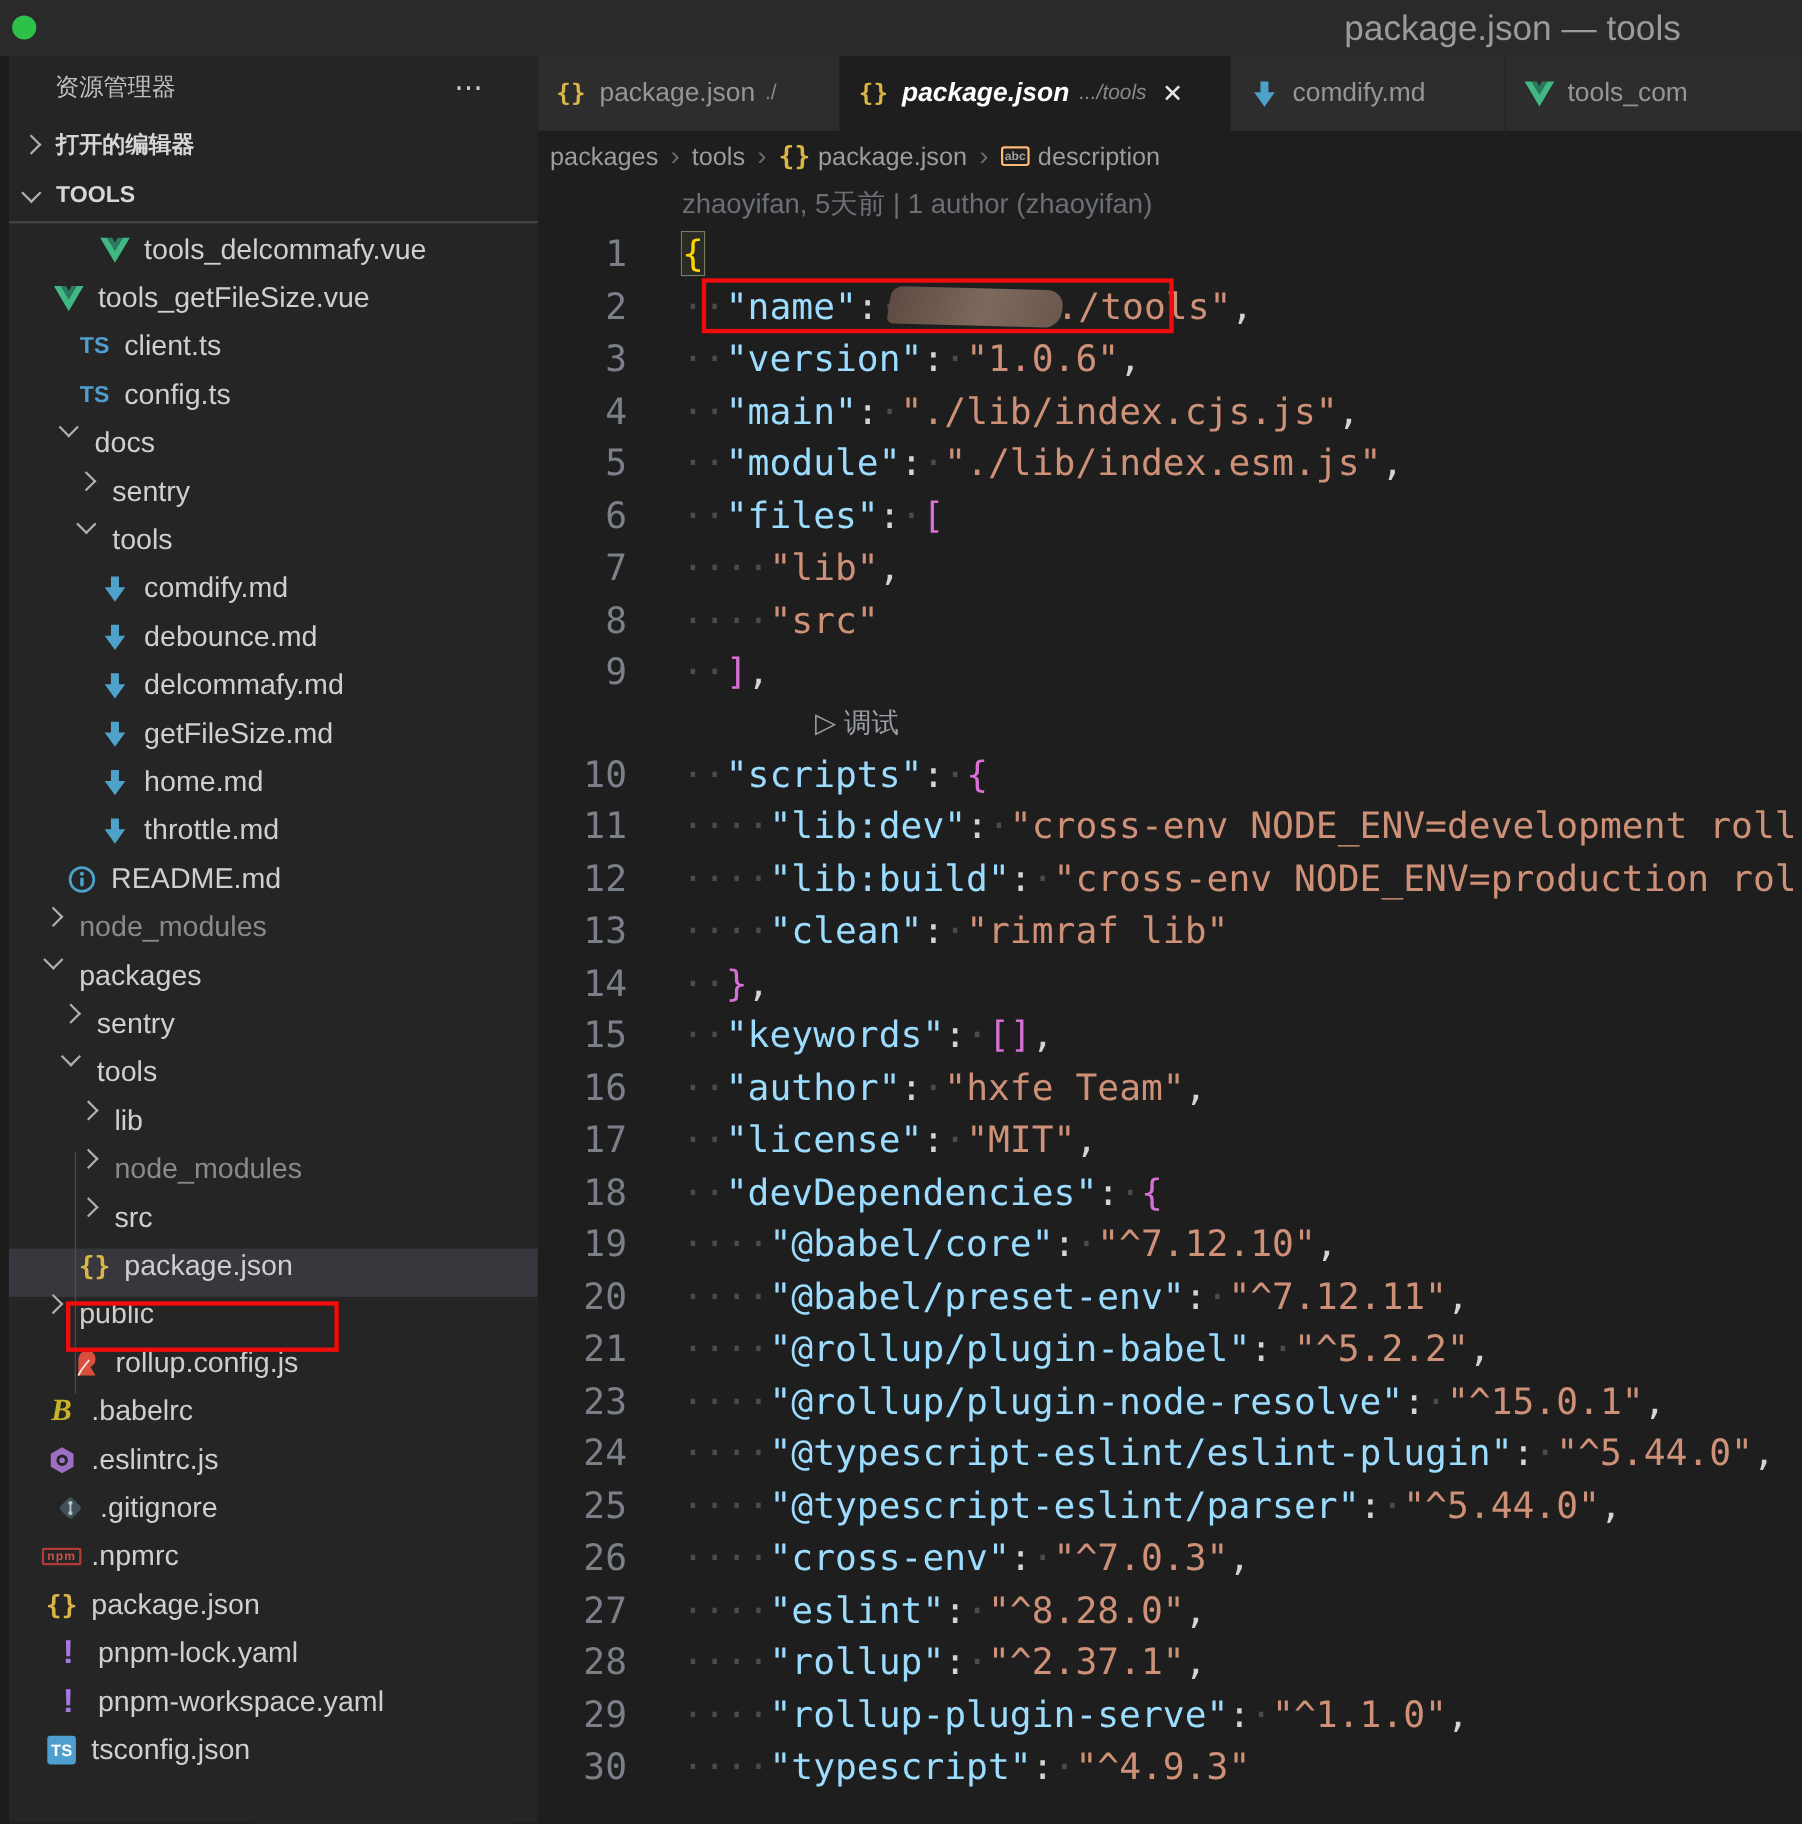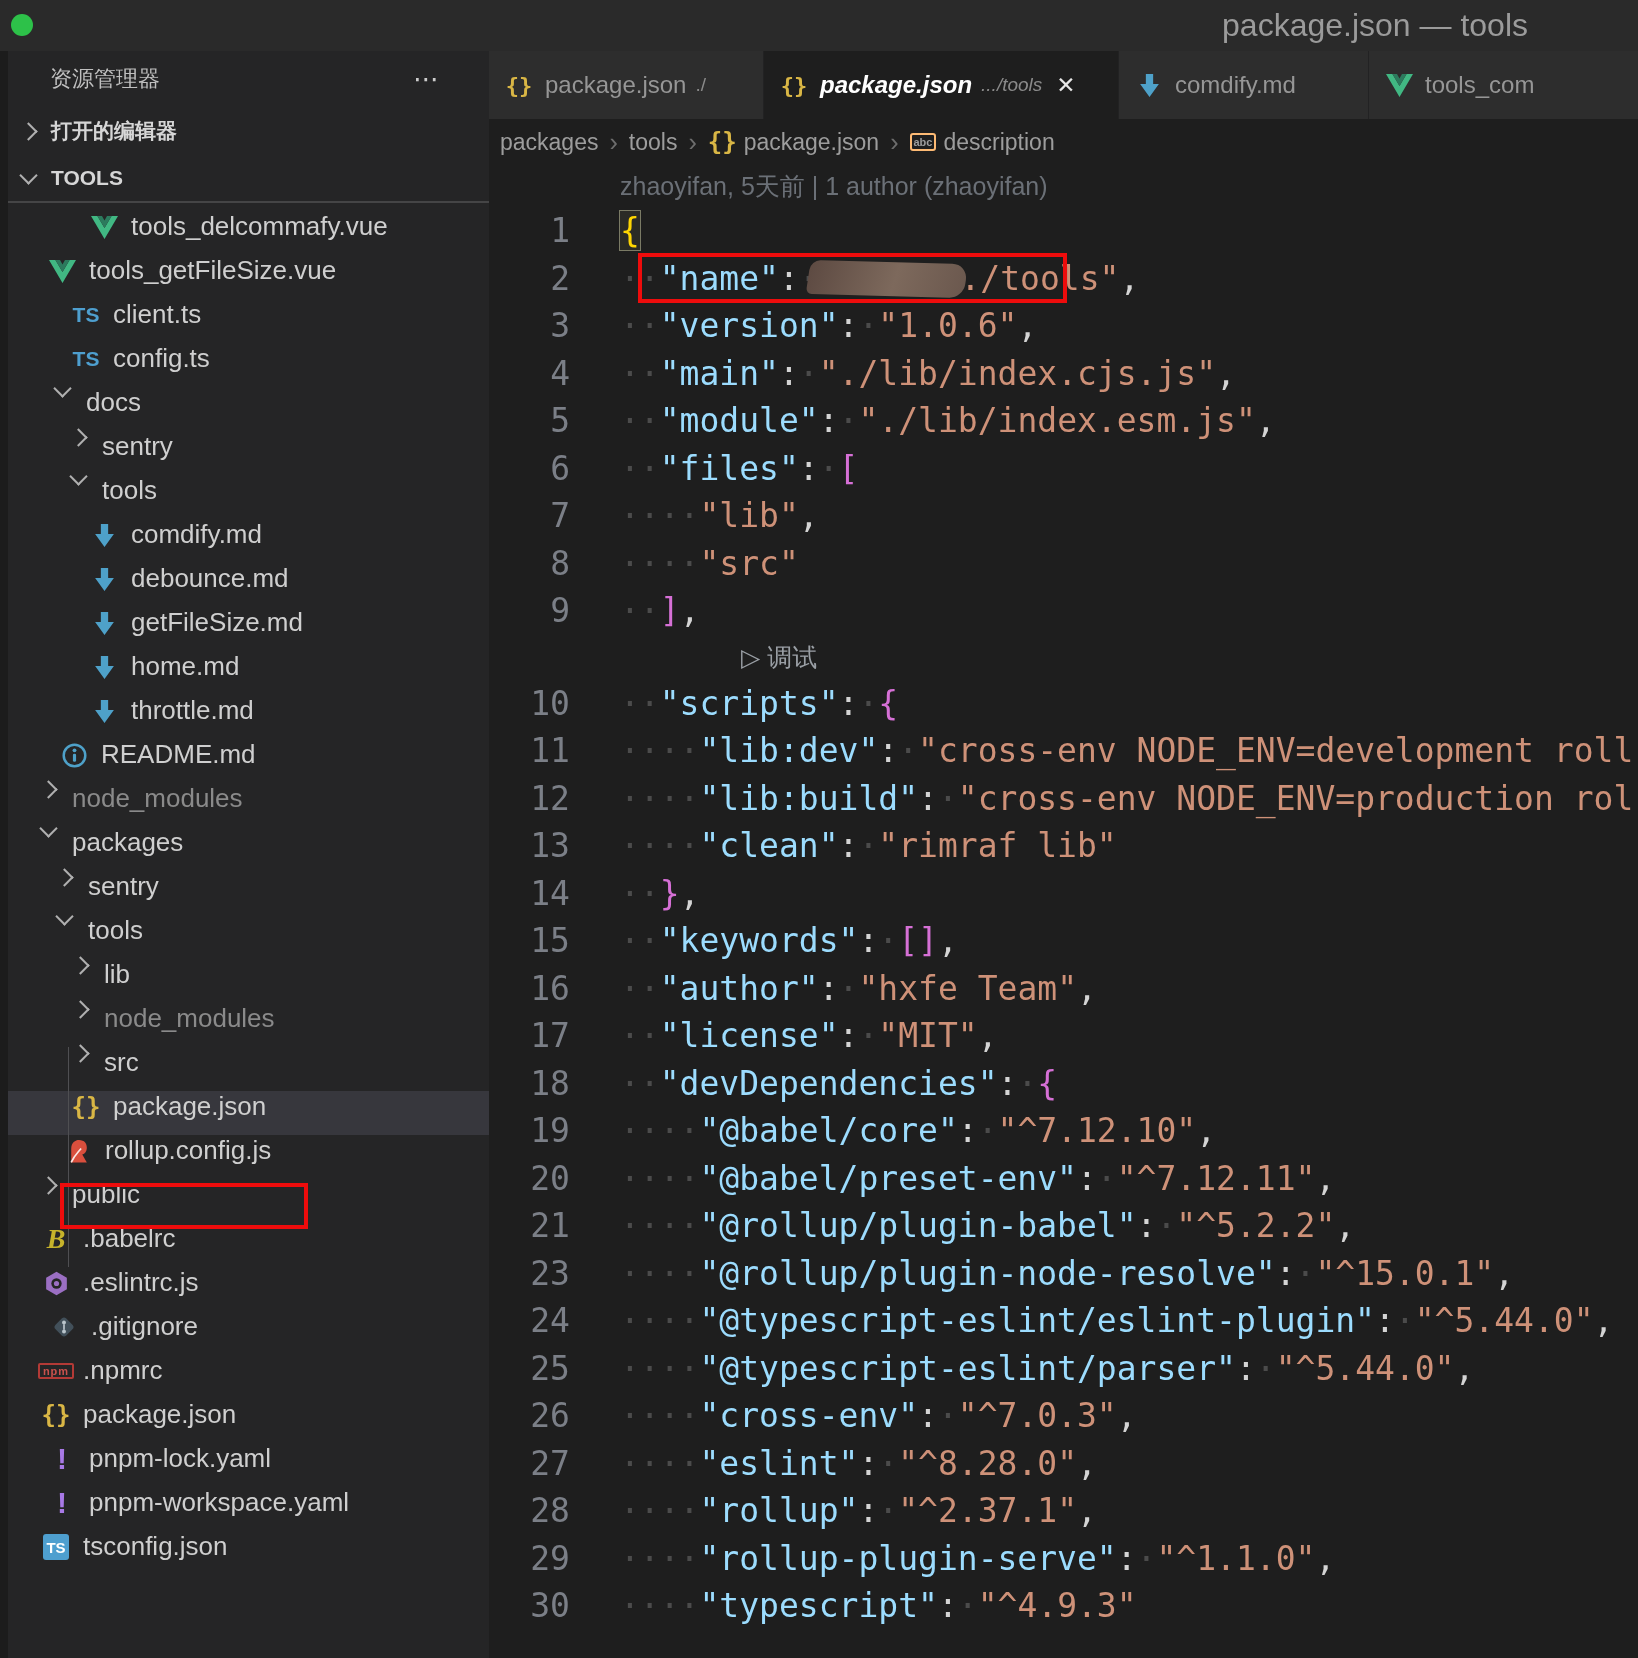--- a/index.html
+++ b/index.html
@@ -179,20 +179,28 @@
               </svg>
             </span>
             <span>debounce.md</span>
           </div>
           <div class="trow" style="padding-left: 88px;">
             <span class="ticon">
               <svg width="25" height="25" viewBox="0 0 24 24">
                 <path d="M8.5 1h7v9.5H21L12 23 3 10.5h5.5z" fill="#4ea1c9"></path>
               </svg>
             </span>
+            <span>delcommafy.md</span>
+          </div>
+          <div class="trow" style="padding-left: 88px;">
+            <span class="ticon">
+              <svg width="25" height="25" viewBox="0 0 24 24">
+                <path d="M8.5 1h7v9.5H21L12 23 3 10.5h5.5z" fill="#4ea1c9"></path>
+              </svg>
+            </span>
             <span>getFileSize.md</span>
           </div>
           <div class="trow" style="padding-left: 88px;">
             <span class="ticon">
               <svg width="25" height="25" viewBox="0 0 24 24">
                 <path d="M8.5 1h7v9.5H21L12 23 3 10.5h5.5z" fill="#4ea1c9"></path>
               </svg>
             </span>
             <span>home.md</span>
           </div>
@@ -241,32 +249,32 @@
           <div class="trow" style="padding-left: 74px;">
             <span class="chev chev-right"></span>
             <span>src</span>
           </div>
           <div class="trow selected" style="padding-left: 62px;">
             <span class="ticon">
               <span class="ic-json">{}</span>
             </span>
             <span>package.json</span>
           </div>
+          <div class="trow" style="padding-left: 42px;">
+            <span class="chev chev-right"></span>
+            <span>public</span>
+          </div>
           <div class="trow" style="padding-left: 62px;">
             <span class="ticon">
               <svg width="25" height="26" viewBox="0 0 24 24">
                 <path d="M5 23 V10 C5 4 9 1.5 12.5 1.5 C17.8 1.5 20 5 20 9 C20 12.2 18.2 14.4 15.6 15.4 L20 23 Z" fill="#d94f3d"></path>
                 <path d="M5 23 C8.5 15.5 12 13 14.5 9.5" stroke="#fbe8e4" stroke-width="1.6" fill="none"></path>
               </svg>
             </span>
             <span>rollup.config.js</span>
-          </div>
-          <div class="trow" style="padding-left: 42px;">
-            <span class="chev chev-right"></span>
-            <span>public</span>
           </div>
           <div class="trow" style="padding-left: 40px;">
             <span class="ticon">
               <span class="ic-babel">B</span>
             </span>
             <span>.babelrc</span>
           </div>
           <div class="trow" style="padding-left: 40px;">
             <span class="ticon">
               <svg width="27" height="27" viewBox="0 0 24 24">

